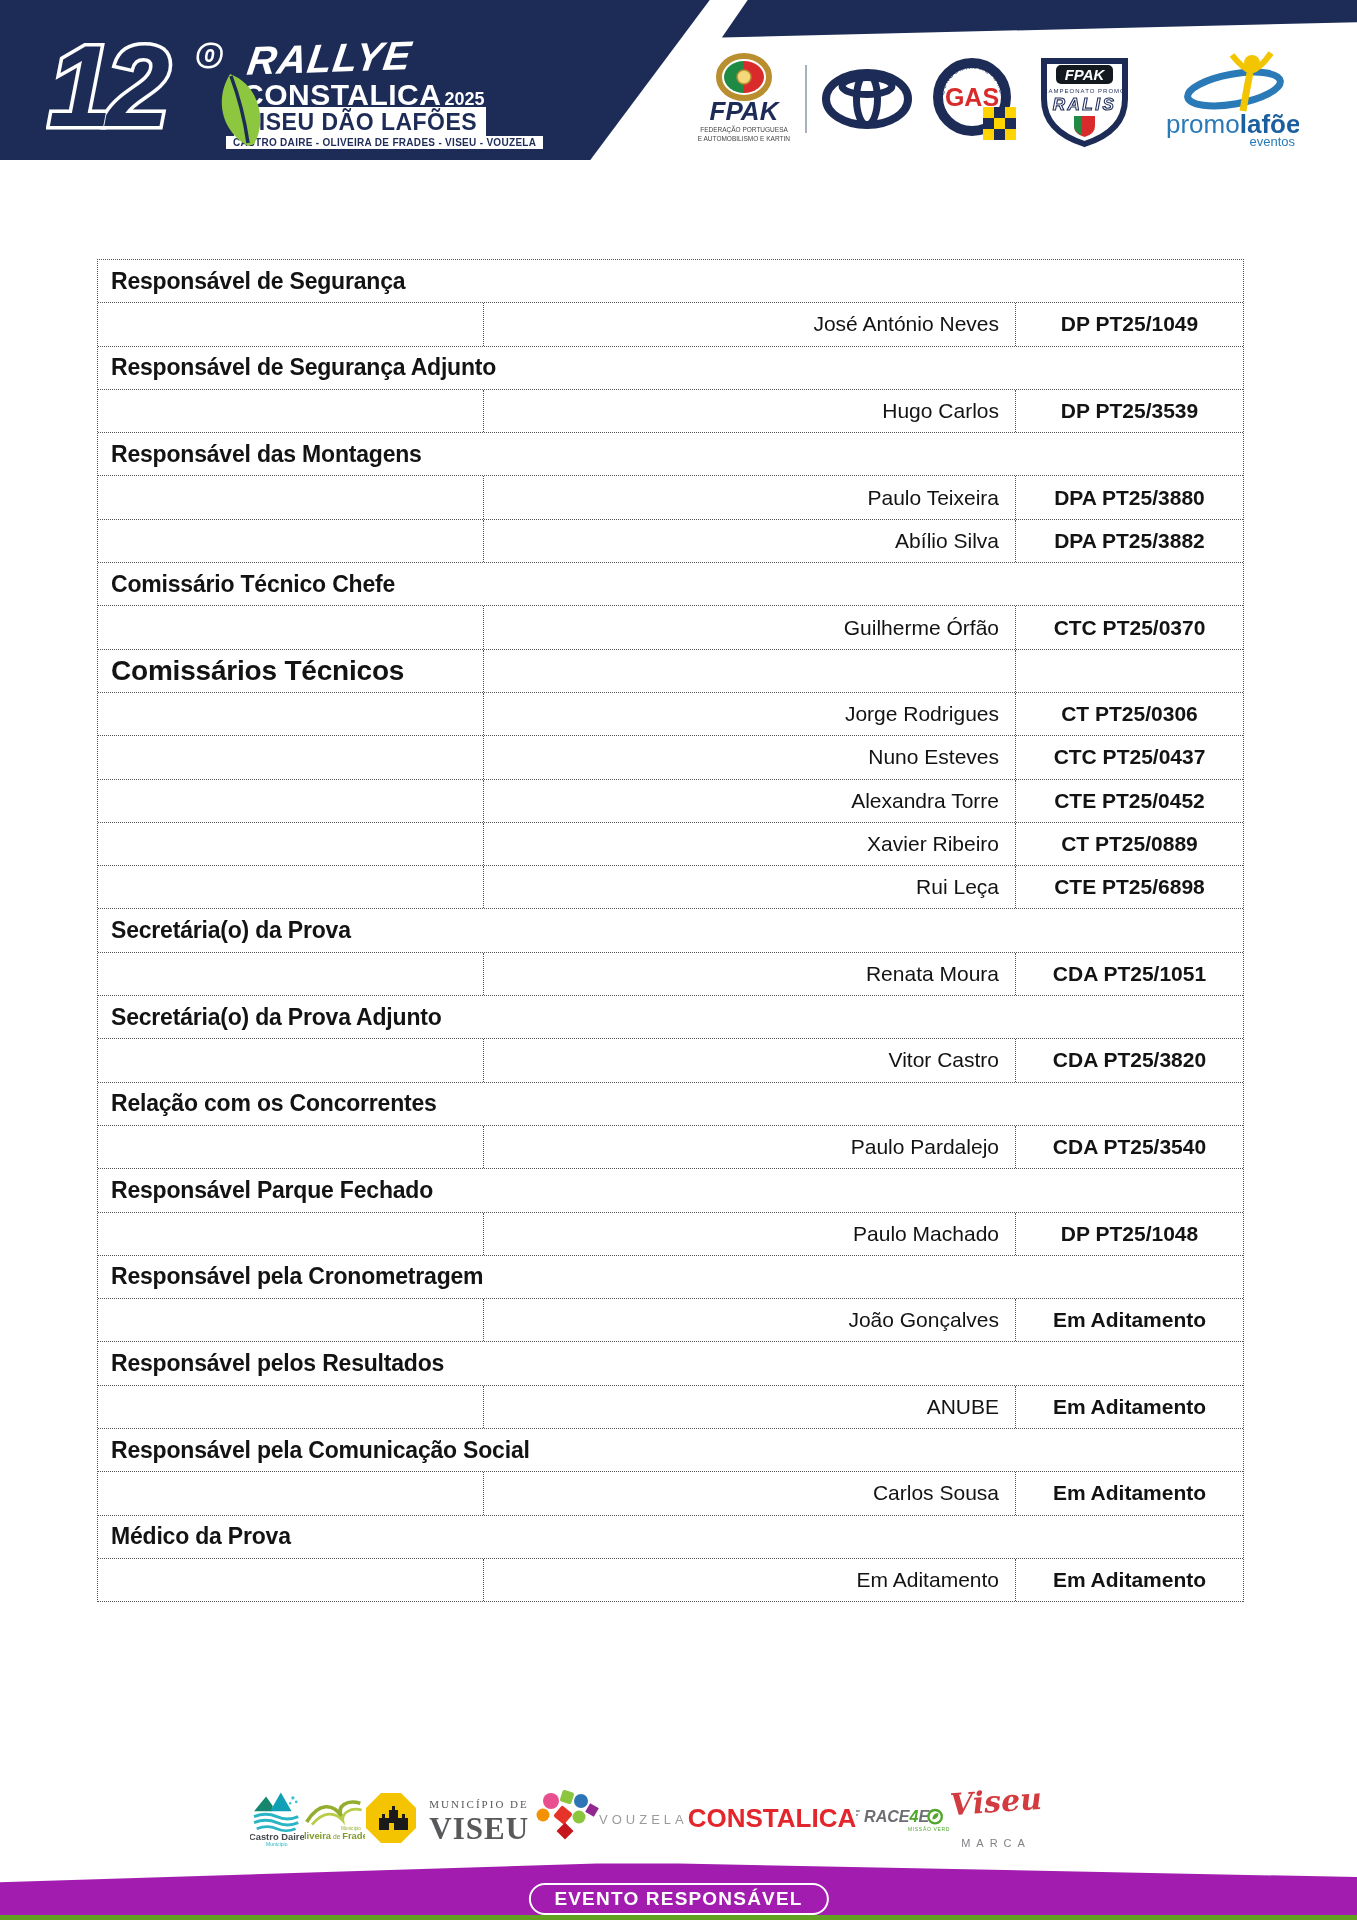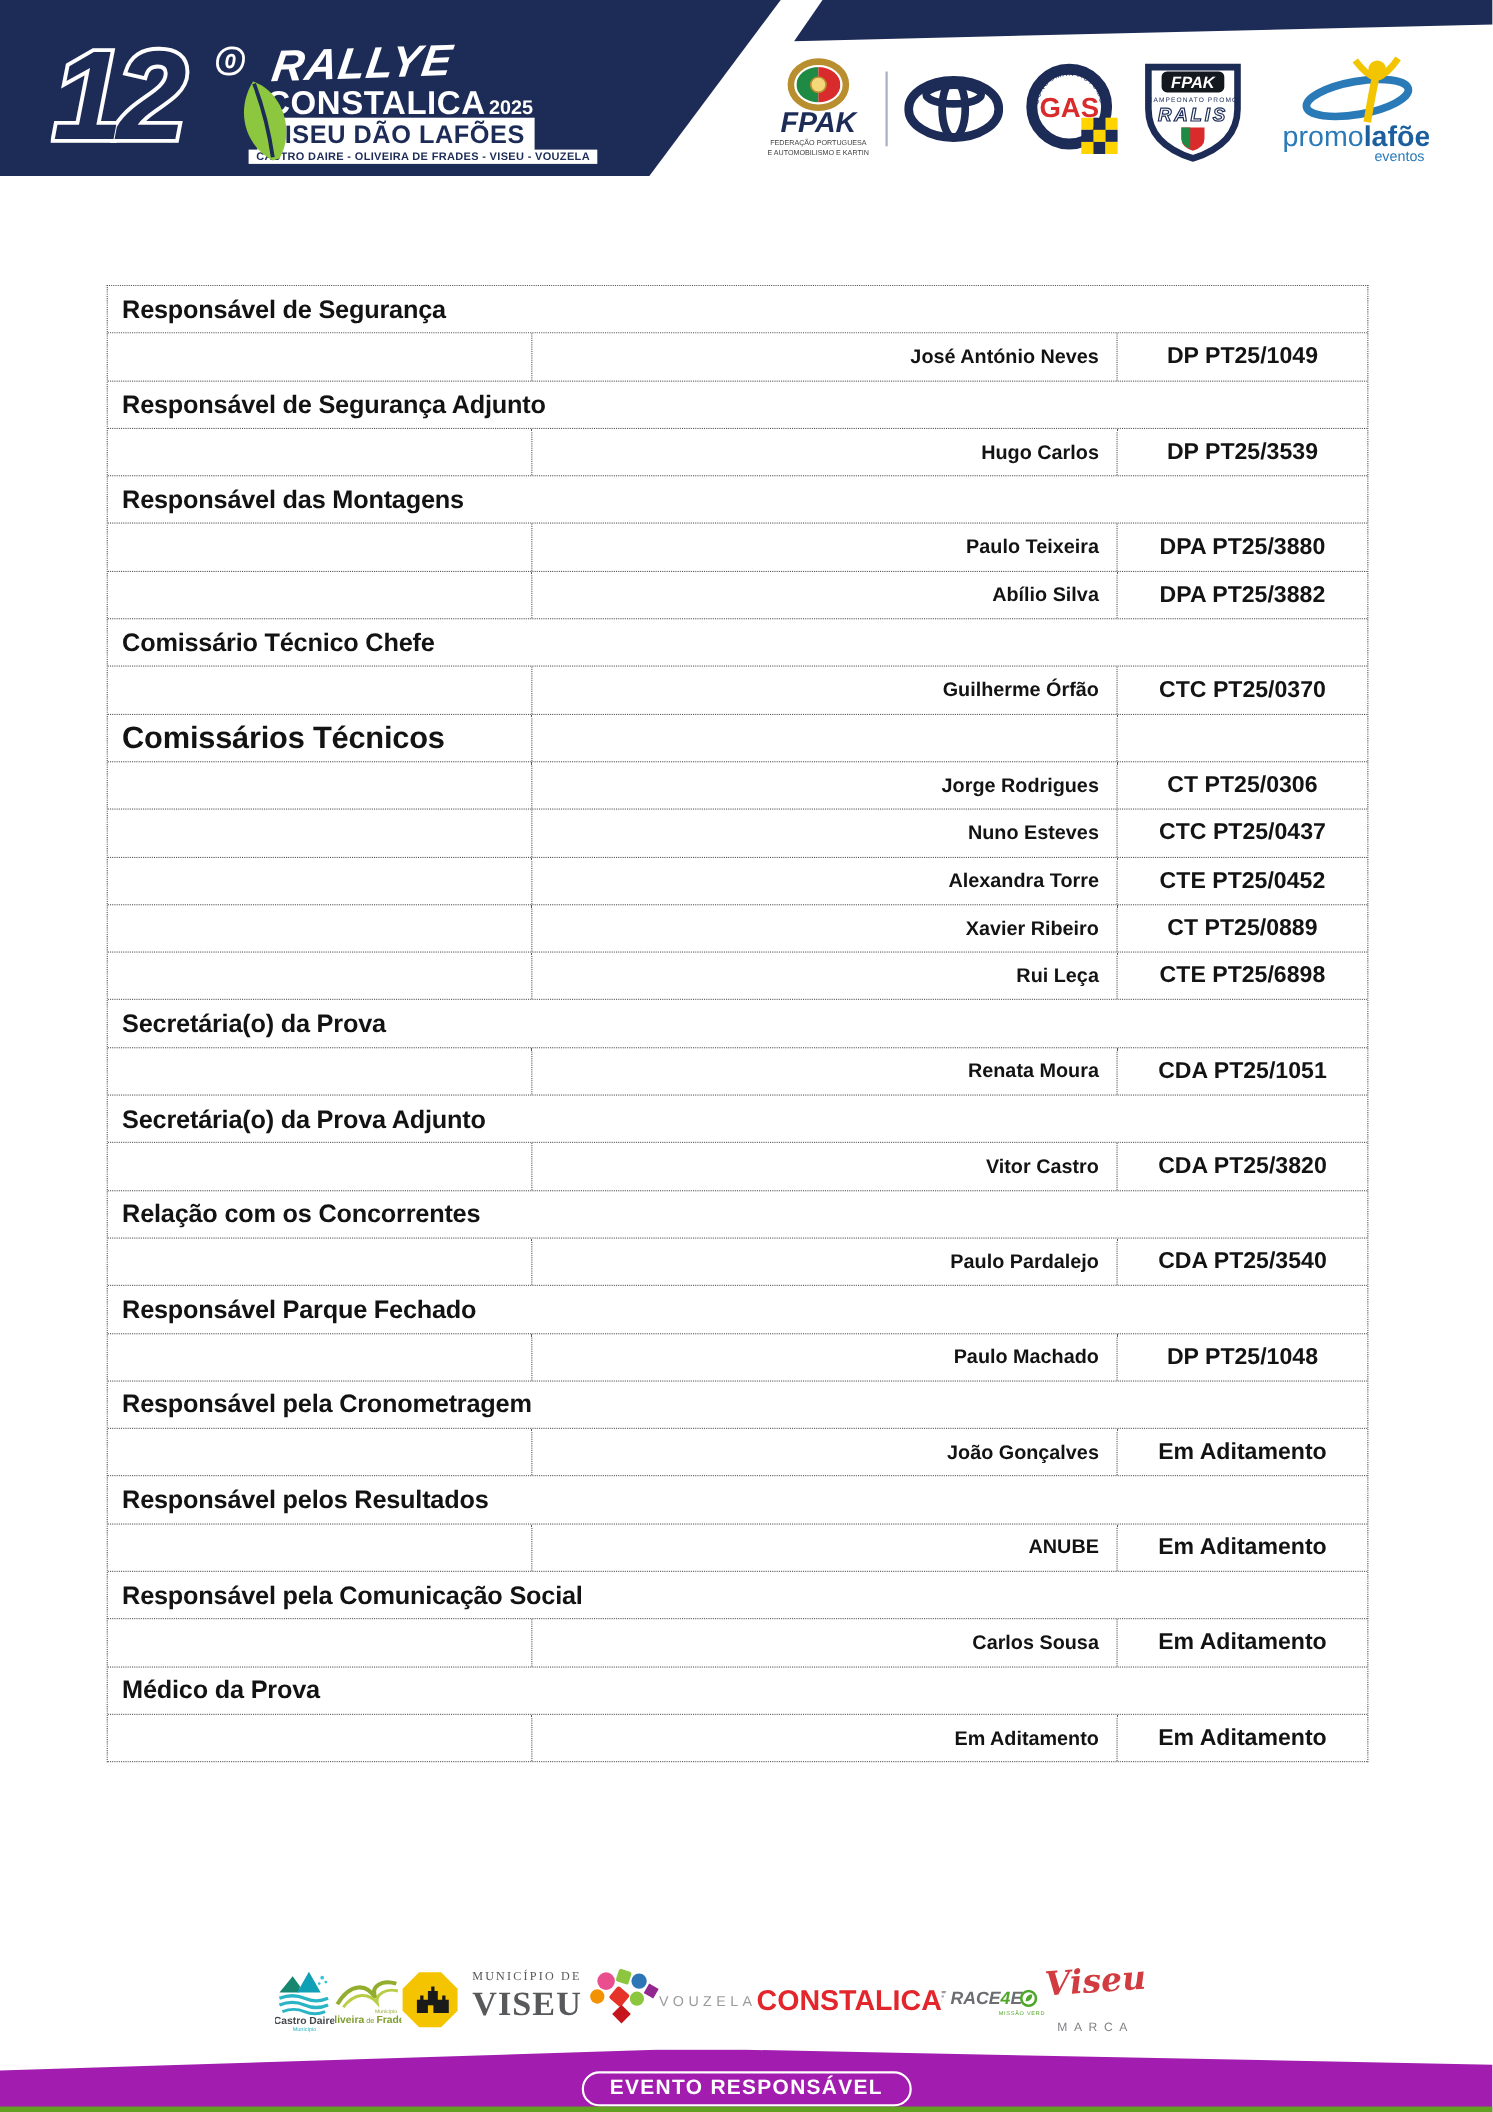--- a/index.html
+++ b/index.html
@@ -33,33 +33,33 @@
   
   .table{position:absolute;left:97px;top:259px;width:1147px;background:#fff;
     border:1px dotted #555;border-bottom:none;box-sizing:border-box;}
   .trow{display:flex;height:43.3px;border-bottom:1px dotted #555;box-sizing:border-box;}
   .thead .hcell{flex:1;display:flex;align-items:center;padding-left:13px;
     font-weight:bold;font-size:23px;letter-spacing:-.2px;}
   .c1{width:386px;border-right:1px dotted #555;box-sizing:border-box;}
   .c1.hl{display:flex;align-items:center;padding-left:13px;font-weight:bold;
     font-size:28px;letter-spacing:-.2px;}
   .c2{flex:1;border-right:1px dotted #555;display:flex;align-items:center;
-    justify-content:flex-end;padding-right:16px;font-weight:bold;font-size:18px;}
+    justify-content:flex-end;padding-right:16px;font-weight:normal;font-size:21px;}
   .c3{width:227px;display:flex;align-items:center;justify-content:center;
     font-weight:bold;font-size:21px;}
   
   .footer-logos{position:absolute;left:250px;top:1772px;width:792px;height:92px;
     display:flex;align-items:center;justify-content:space-between;}
   .constalica-txt{color:#e3262b;font-size:26px;font-weight:800;letter-spacing:0;
     white-space:nowrap;}
   .viseu-marca{display:flex;flex-direction:column;align-items:center;}
   .viseu-script{font-family:"DejaVu Serif", serif;font-style:italic;font-weight:bold;
     font-size:30px;color:#d23b3f;transform:rotate(-4deg);line-height:1;}
   .viseu-marca-sub{font-size:11px;color:#808285;letter-spacing:6px;margin-top:20px;}
-  .viseu-group{display:flex;align-items:flex-start;gap:12px;}
+  .viseu-group{display:flex;align-items:flex-end;gap:12px;}
   .viseu-text{display:flex;flex-direction:column;font-family:"Liberation Serif", serif;
     color:#58595b;line-height:1;}
   .viseu-text .l1{font-size:11px;letter-spacing:2px;margin-bottom:3px;}
   .viseu-text .l2{font-size:31px;font-weight:bold;letter-spacing:1px;}
   .vouzela{display:flex;flex-direction:row;align-items:center;justify-content:flex-end;}
   .vouzela-label{font-size:13px;color:#9b9b9d;letter-spacing:4px;margin-top:2px;}
   
   .event-banner{position:absolute;left:0;top:1855px;width:1357px;height:65px;
     background:#a21caf;clip-path:polygon(0 42%,44% 13%,50% 13%,100% 34%,100% 100%,0 100%);}
   .event-banner .dark-strip{position:absolute;bottom:0;left:0;width:100%;height:5px;

